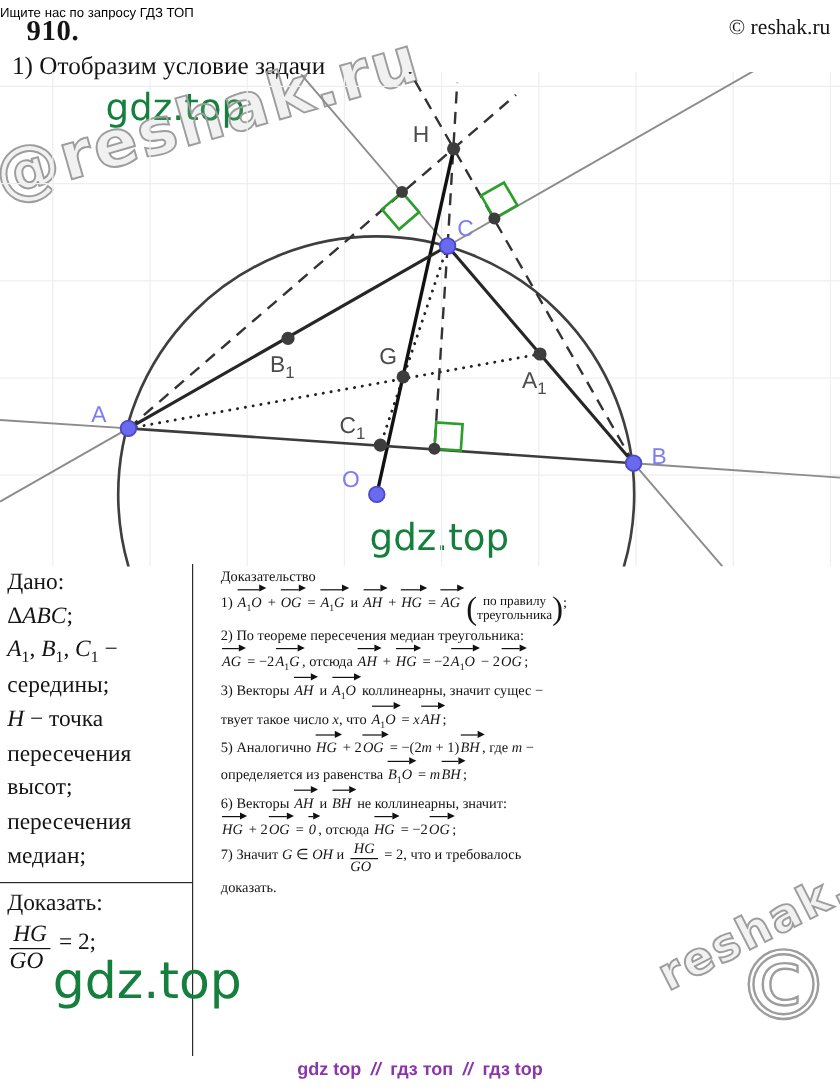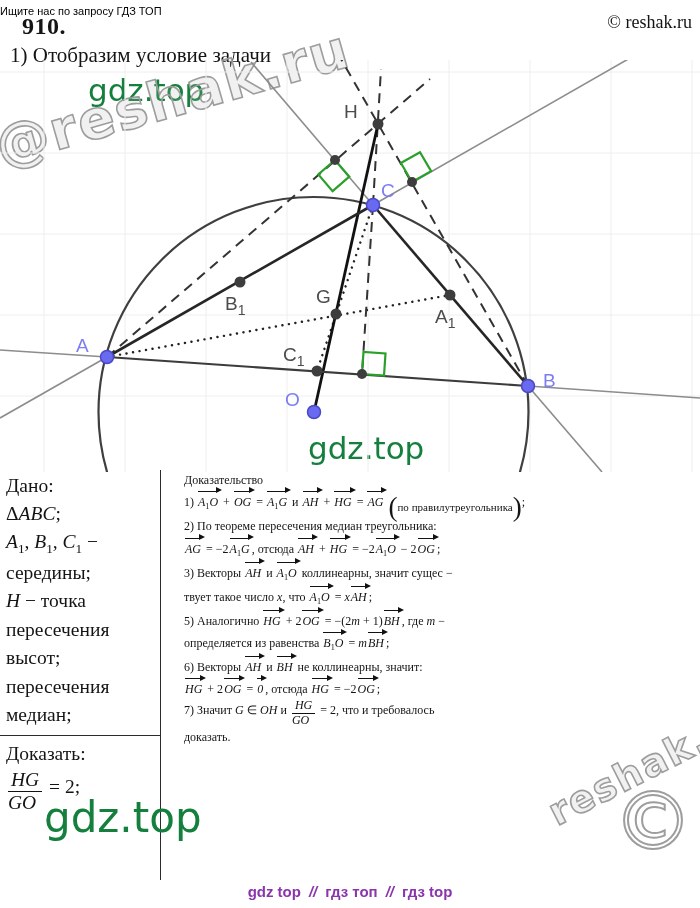--- a/index.html
+++ b/index.html
@@ -43,21 +43,21 @@
               border-left:6px solid #111;border-top:3px solid transparent;border-bottom:3px solid transparent;}
 
   
   .frac{display:inline-block;vertical-align:-0.80em;line-height:1.12;padding:0 2px;}
   .frac .fn{display:block;border-bottom:1.4px solid #111;padding:0 3px;}
   .frac .fd{display:block;}
 
   
   .pstack{display:inline-flex;align-items:center;vertical-align:-0.85em;}
   .pstack .bigp{font-size:225%;font-weight:400;line-height:0.75;}
-  .pstack .ptxt{display:inline-flex;flex-direction:row;font-size:0.92em;line-height:1.12;text-align:center;}
+  .pstack .ptxt{display:inline-flex;flex-direction:column;font-size:0.92em;line-height:1.12;text-align:center;}
 
   
   .footer{top:883px;left:0;width:100%;text-align:center;font-family:"Liberation Sans",sans-serif;
           font-size:15px;color:#8b35ad;font-weight:bold;}
   .fsep{font-style:italic;padding:0 8px;}
 </style>
 </head>
 <body>
 
 <div class="abs top-hint">Ищите нас по запросу ГДЗ ТОП</div>

